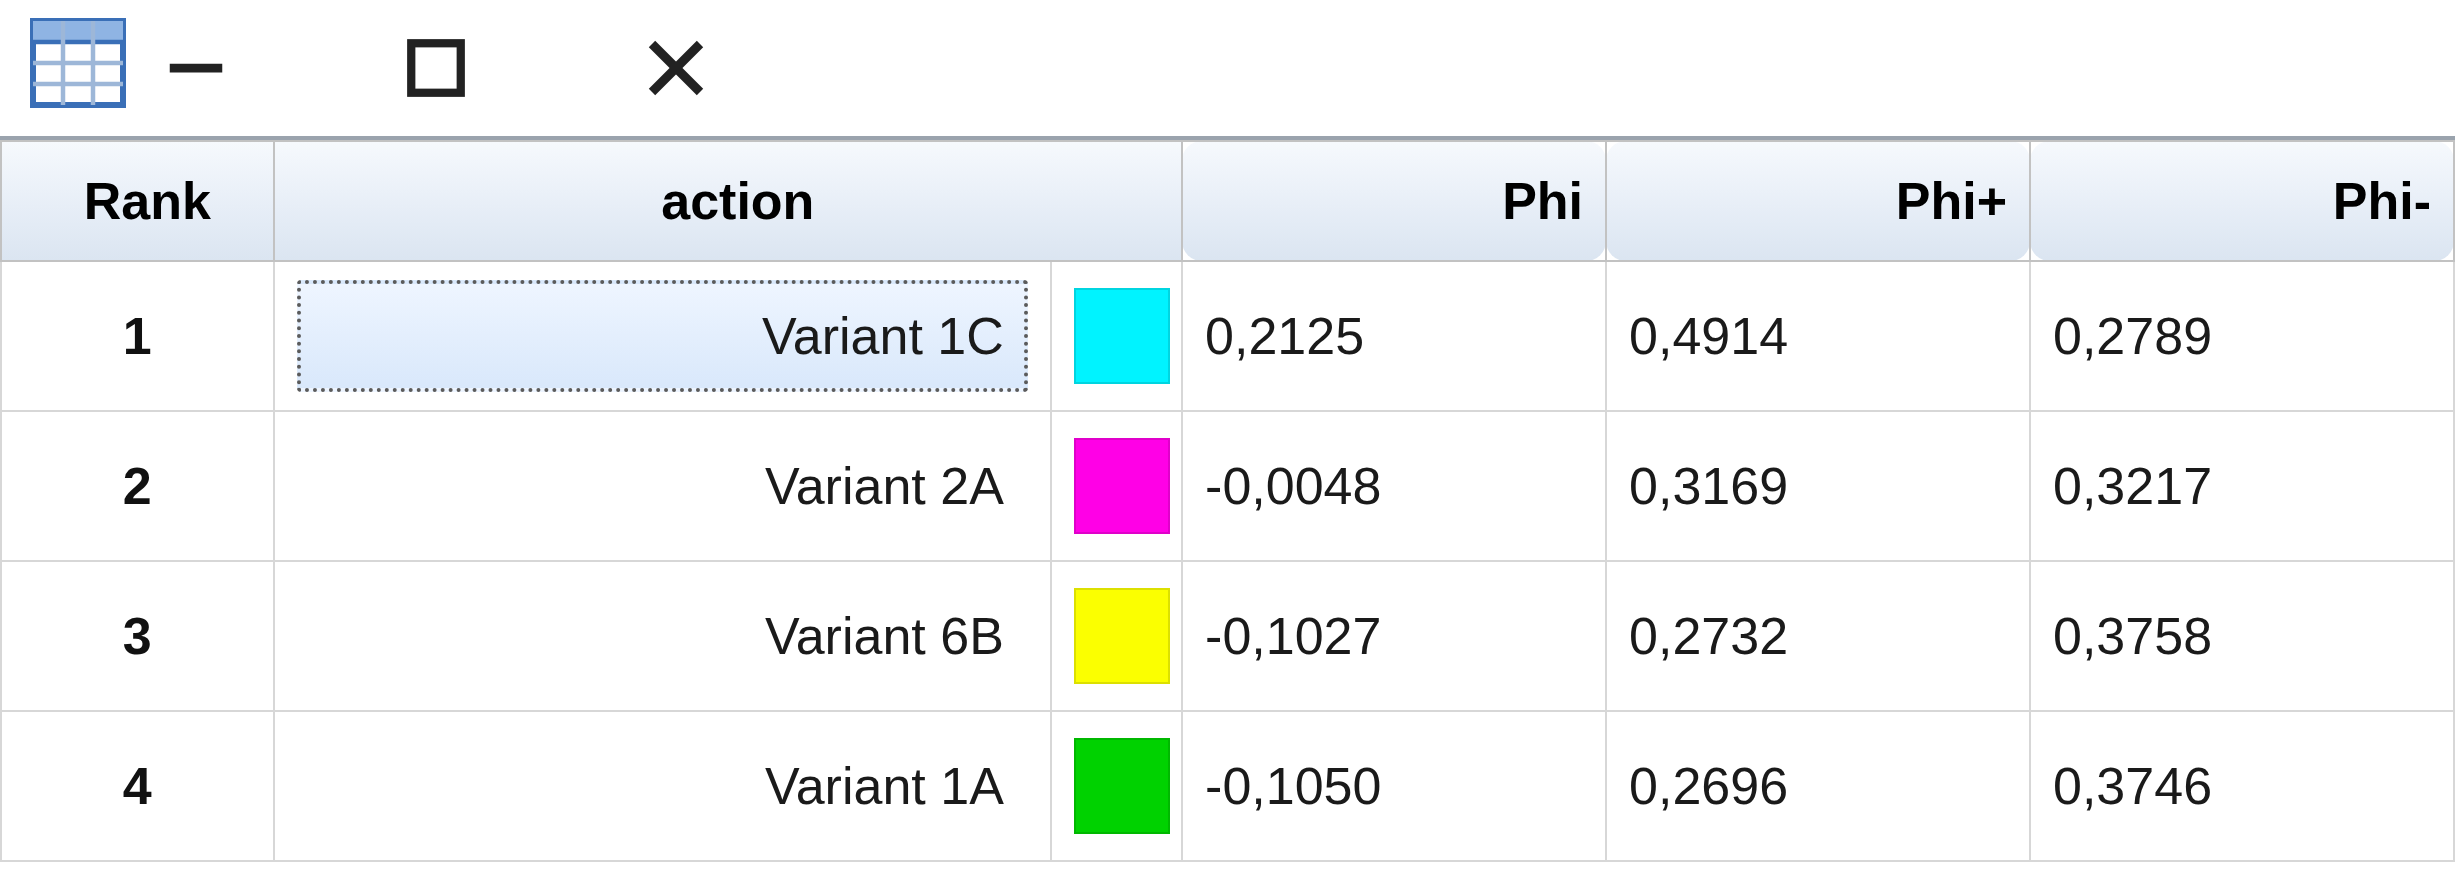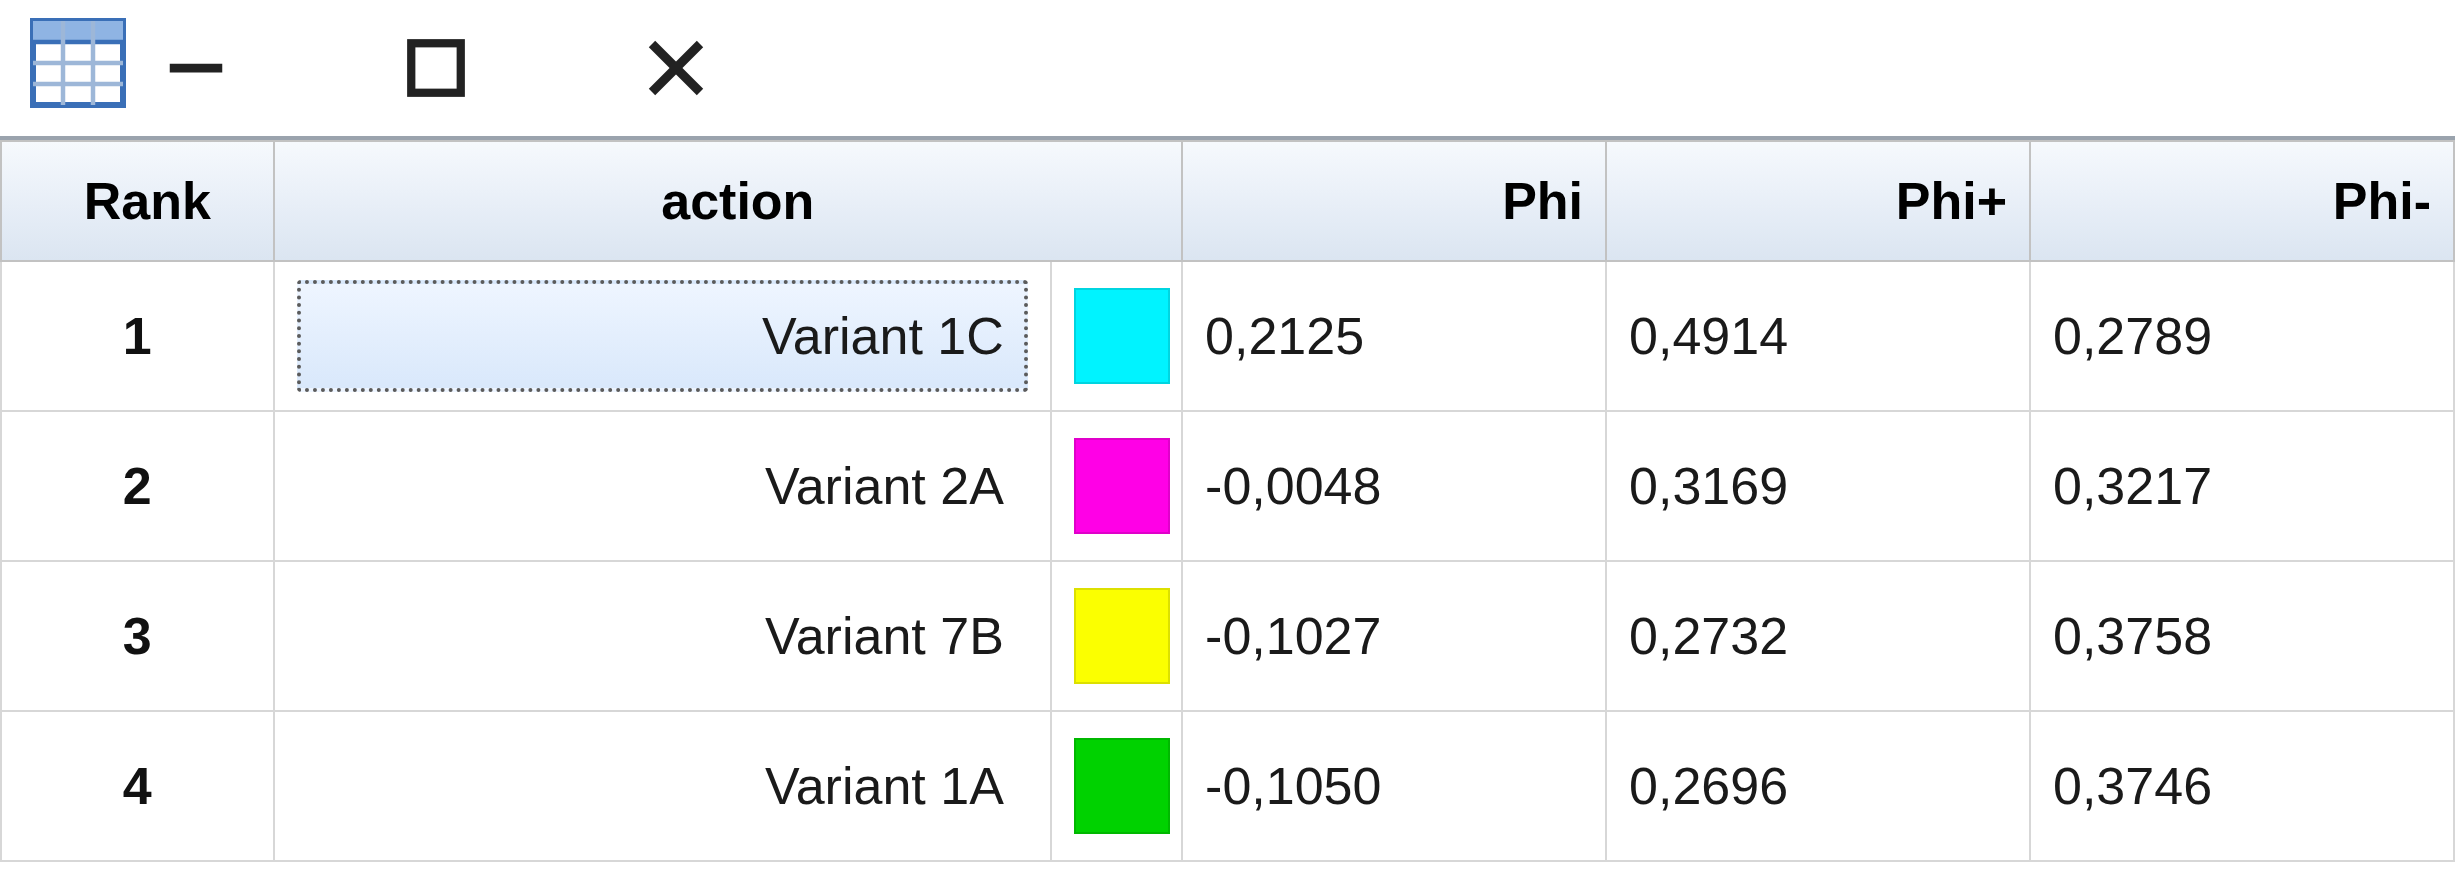--- a/index.html
+++ b/index.html
@@ -67,21 +67,21 @@
   table.flow th {
     background: linear-gradient(#f6f9fd 0%, #e7eef7 55%, #dbe5f1 100%);
     border: 2px solid #c2c2c2;
     font-weight: 700;
     font-size: 52px;
     color: #000;
     padding: 20px 22px;
     height: 120px;
   }
   table.flow th.center { text-align: center; padding-left: 42px; }
-  table.flow th.right  { text-align: right;  }
+  table.flow th.right  { text-align: right; border-radius: 20px;  }
   table.flow td {
     border: 2px solid #d7d7d7;
     font-size: 52px;
     padding: 18px 22px;
     height: 150px;
     vertical-align: middle;
     background: #ffffff;
   }
   td.rank-cell {
     background: linear-gradient(#f4f7fb 0%, #e6edf6 60%, #dde6f1 100%);
@@ -188,21 +188,21 @@
           <td class="swatch-cell">
             <div class="swatch" style="background: rgb(255, 0, 230);"></div>
           </td>
           <td class="num-cell">-0,0048</td>
           <td class="num-cell">0,3169</td>
           <td class="num-cell">0,3217</td>
         </tr>
         <tr>
           <td class="rank-cell">3</td>
           <td class="action-cell">
-            <span class="action-inner">Variant 7B</span>
+            <span class="action-inner">Variant 6B</span>
           </td>
           <td class="swatch-cell">
             <div class="swatch" style="background: rgb(251, 255, 0);"></div>
           </td>
           <td class="num-cell">-0,1027</td>
           <td class="num-cell">0,2732</td>
           <td class="num-cell">0,3758</td>
         </tr>
         <tr>
           <td class="rank-cell">4</td>

